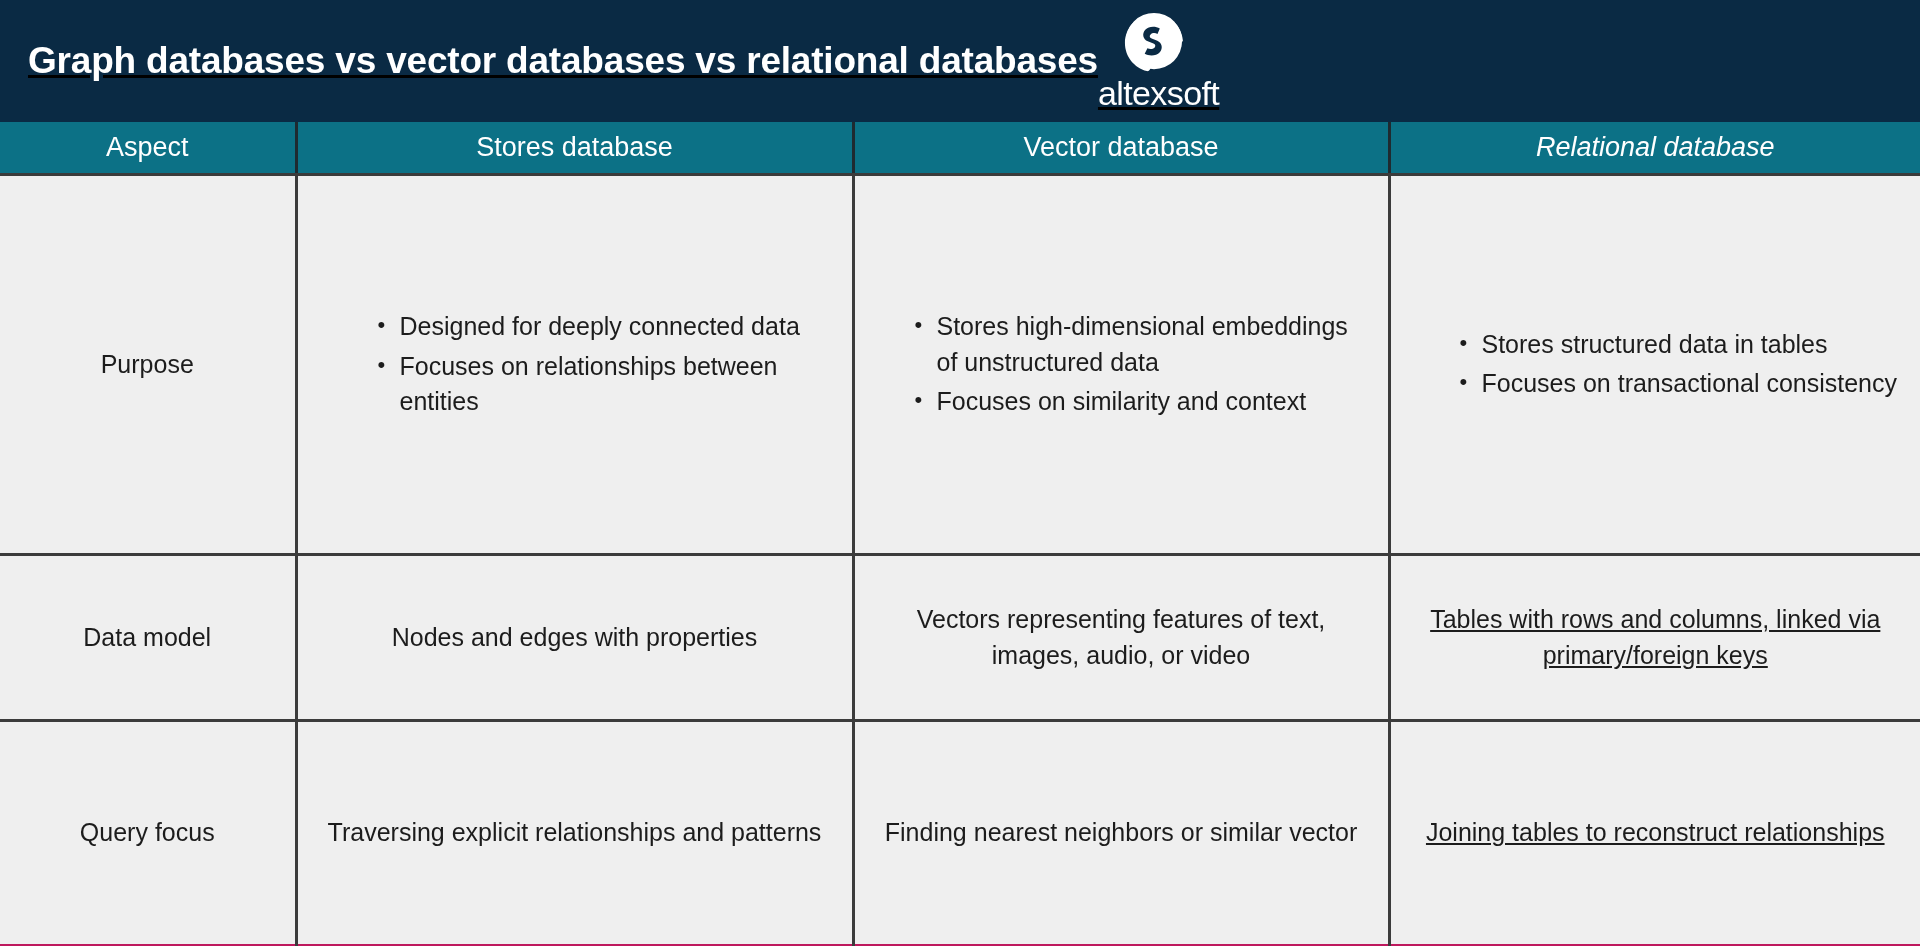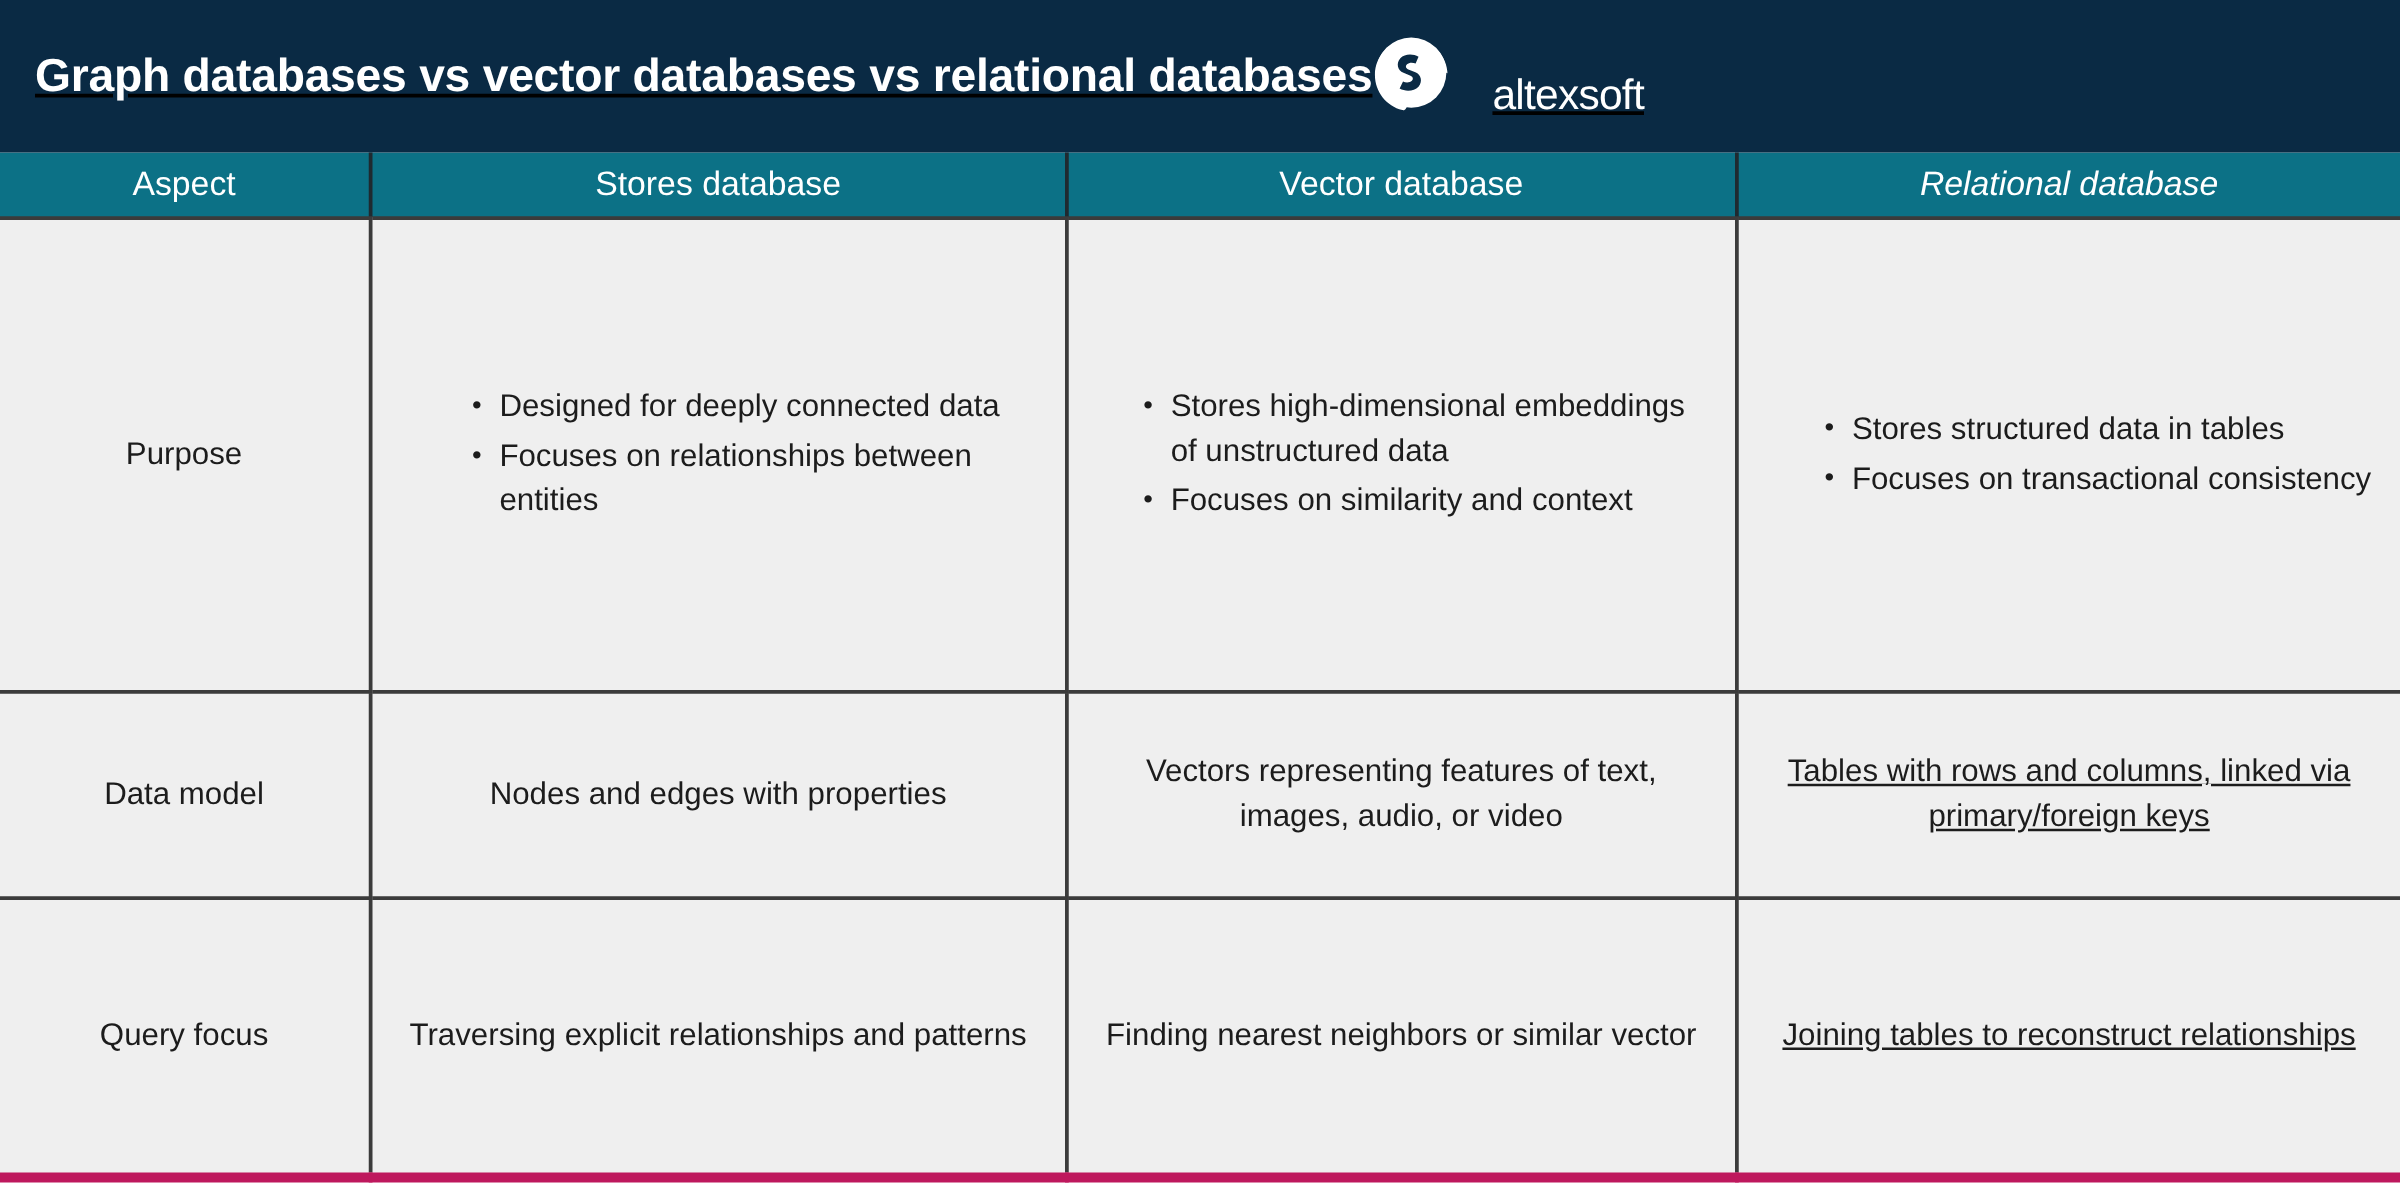--- a/index.html
+++ b/index.html
@@ -42,21 +42,21 @@
     font-size: 37px;
     font-weight: bold;
     line-height: 1.25;
     letter-spacing: -0.2px;
     max-width: 1230px;
     margin: 0;
   }
 
   .brand {
     display: flex;
-    flex-direction: row;
+    flex-direction: column;
     align-items: flex-end;
     justify-content: center;
     padding-right: 6px;
   }
   .brand-mark {
     width: 62px;
     height: 62px;
     margin-bottom: 2px;
     margin-right: 34px;
     display: block;
@@ -68,21 +68,21 @@
     letter-spacing: -0.6px;
     line-height: 1;
   }
 
   
   .tbl {
     border-collapse: collapse;
     table-layout: fixed;
     width: 1920px;
     flex: 1 1 auto;
-    border-bottom: 8px solid #be185d;
+    border-bottom: 2px solid #be185d;
   }
 
   .tbl col.c-aspect   { width: 296px; }
   .tbl col.c-graph    { width: 557px; }
   .tbl col.c-vector   { width: 536px; }
   .tbl col.c-rel      { width: 531px; }
 
   .tbl th {
     background: #0c7186;
     color: #ffffff;

